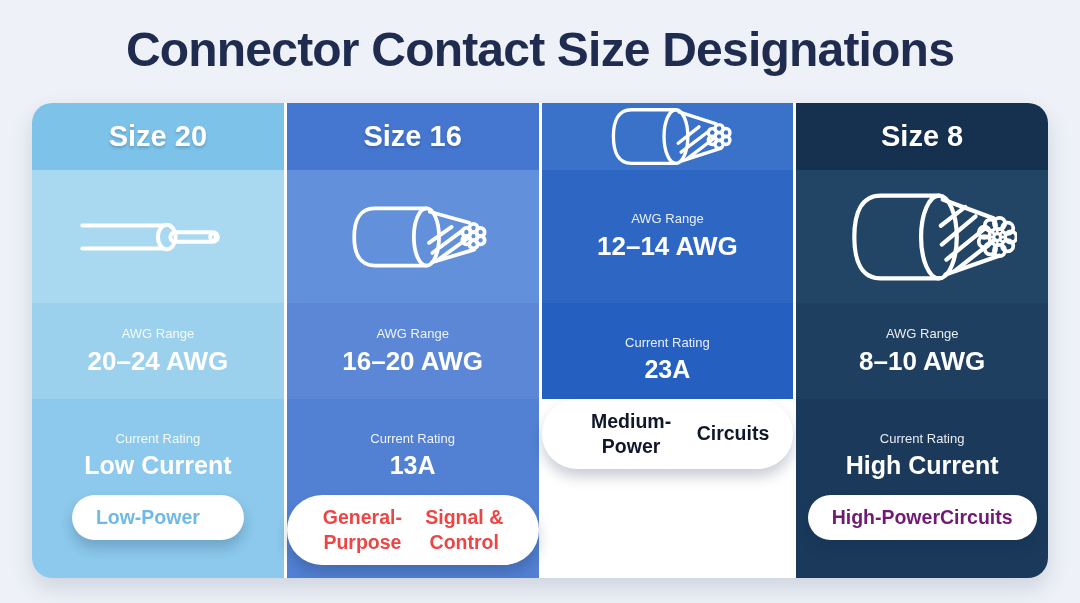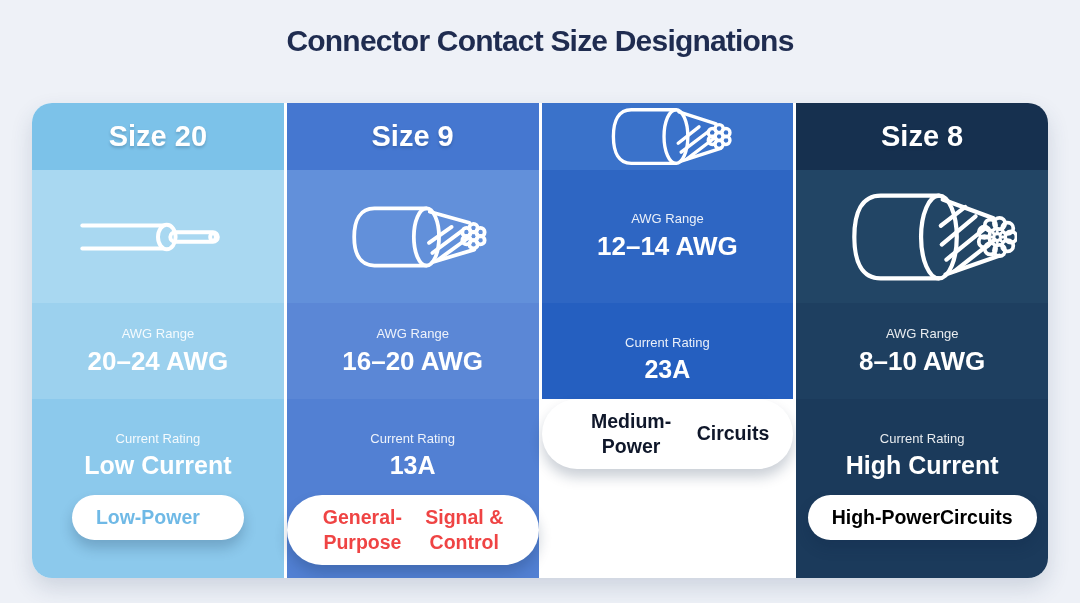--- a/index.html
+++ b/index.html
@@ -7,21 +7,21 @@
   body {
     width: 1080px; height: 603px;
     position: relative;
     font-family: "Liberation Sans", sans-serif;
     overflow: hidden;
     background: #eef1f7;
   }
   .page-title {
     margin: 0; padding-top: 24px;
     text-align: center;
-    font-size: 30px; font-weight: 800;
+    font-size: 48px; font-weight: 800;
     letter-spacing: -0.8px;
     line-height: 1.1;
   }
   .size-table {
     position: absolute; left: 32px; top: 103px;
     width: 1016px; height: 475px;
     display: grid; grid-template-columns: repeat(4, 1fr);
     gap: 3px;
     background: #ffffff;
     border-radius: 20px;
@@ -83,21 +83,21 @@
       <div class="cell-label">Current Rating</div>
       <div class="cell-value">Low Current</div>
       <div class="badge" style="color: rgb(111, 185, 230);">
         <span>Low-Power</span>
       </div>
     </div>
   </div>
 
   <div class="col">
     <div class="cell header-cell" style="background: rgb(69, 119, 208);">
-      <span class="header-text">Size 9</span>
+      <span class="header-text">Size 16</span>
     </div>
     <div class="cell illus-cell" style="background: rgb(98, 144, 218);">
       <svg class="wire-svg" width="168" height="76" viewBox="0 0 200 90" stroke-width="4.5">
         <path d="M116 11 H54 C37 11 30 25 30 45 C30 65 37 79 54 79 H116"></path>
         <ellipse cx="116" cy="45" rx="15" ry="34"></ellipse>
         <path d="M120 15 L167 28"></path>
         <path d="M123 75 L173 60"></path>
         <path d="M119 52 L146 33"></path>
         <path d="M123 64 L158 38"></path>
         <path d="M130 72 L166 46"></path>
@@ -183,20 +183,20 @@
         <polygon stroke-width="2.5" points="186.5,50 182.8,51.1 184.6,54.6 181.1,52.8 180,56.5 178.9,52.8 175.4,54.6 177.2,51.1 173.5,50 177.2,48.9 175.4,45.4 178.9,47.2 180,43.5 181.1,47.2 184.6,45.4 182.8,48.9"></polygon>
       </svg>
     </div>
     <div class="cell awg-cell" style="background: rgb(30, 63, 96);">
       <div class="cell-label">AWG Range</div>
       <div class="cell-value">8–10 AWG</div>
     </div>
     <div class="cell current-cell" style="background: rgb(27, 58, 91);">
       <div class="cell-label">Current Rating</div>
       <div class="cell-value">High Current</div>
-      <div class="badge" style="color: #000000;">
+      <div class="badge" style="color: #701a75;">
         <span>High-Power</span>
         <span>Circuits</span>
       </div>
     </div>
   </div>
 
 </div>
 
 </body></html>

